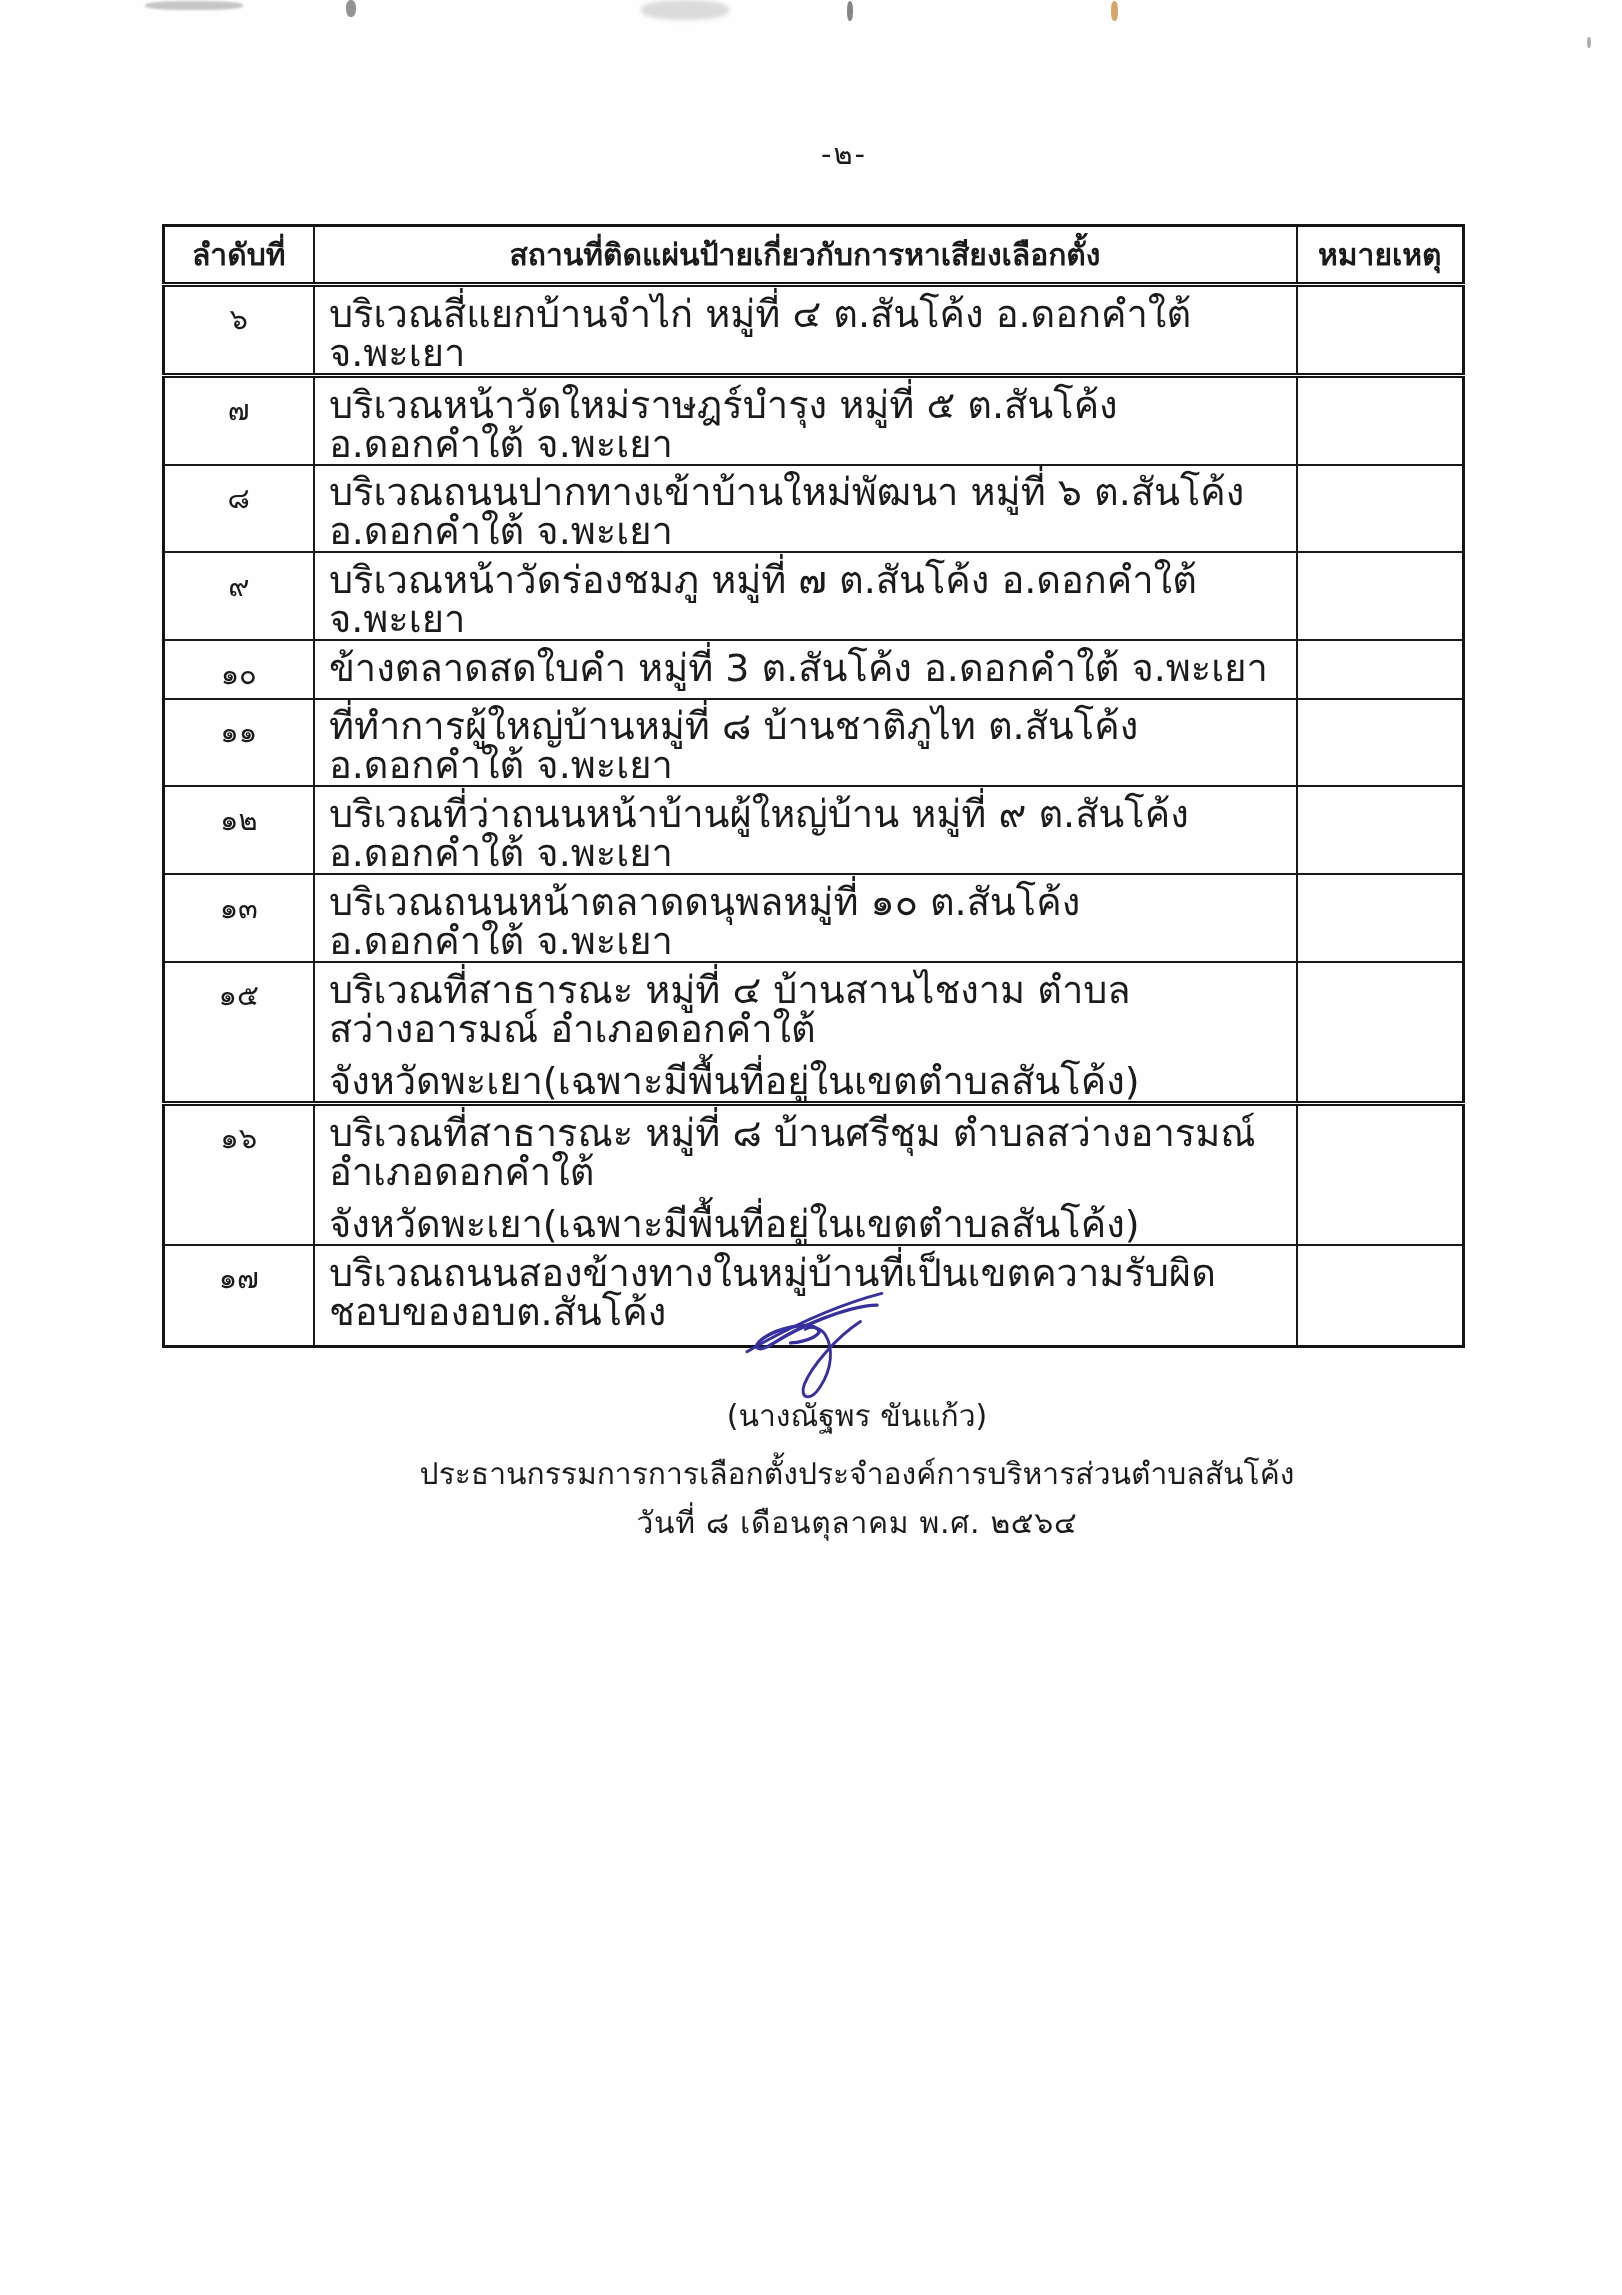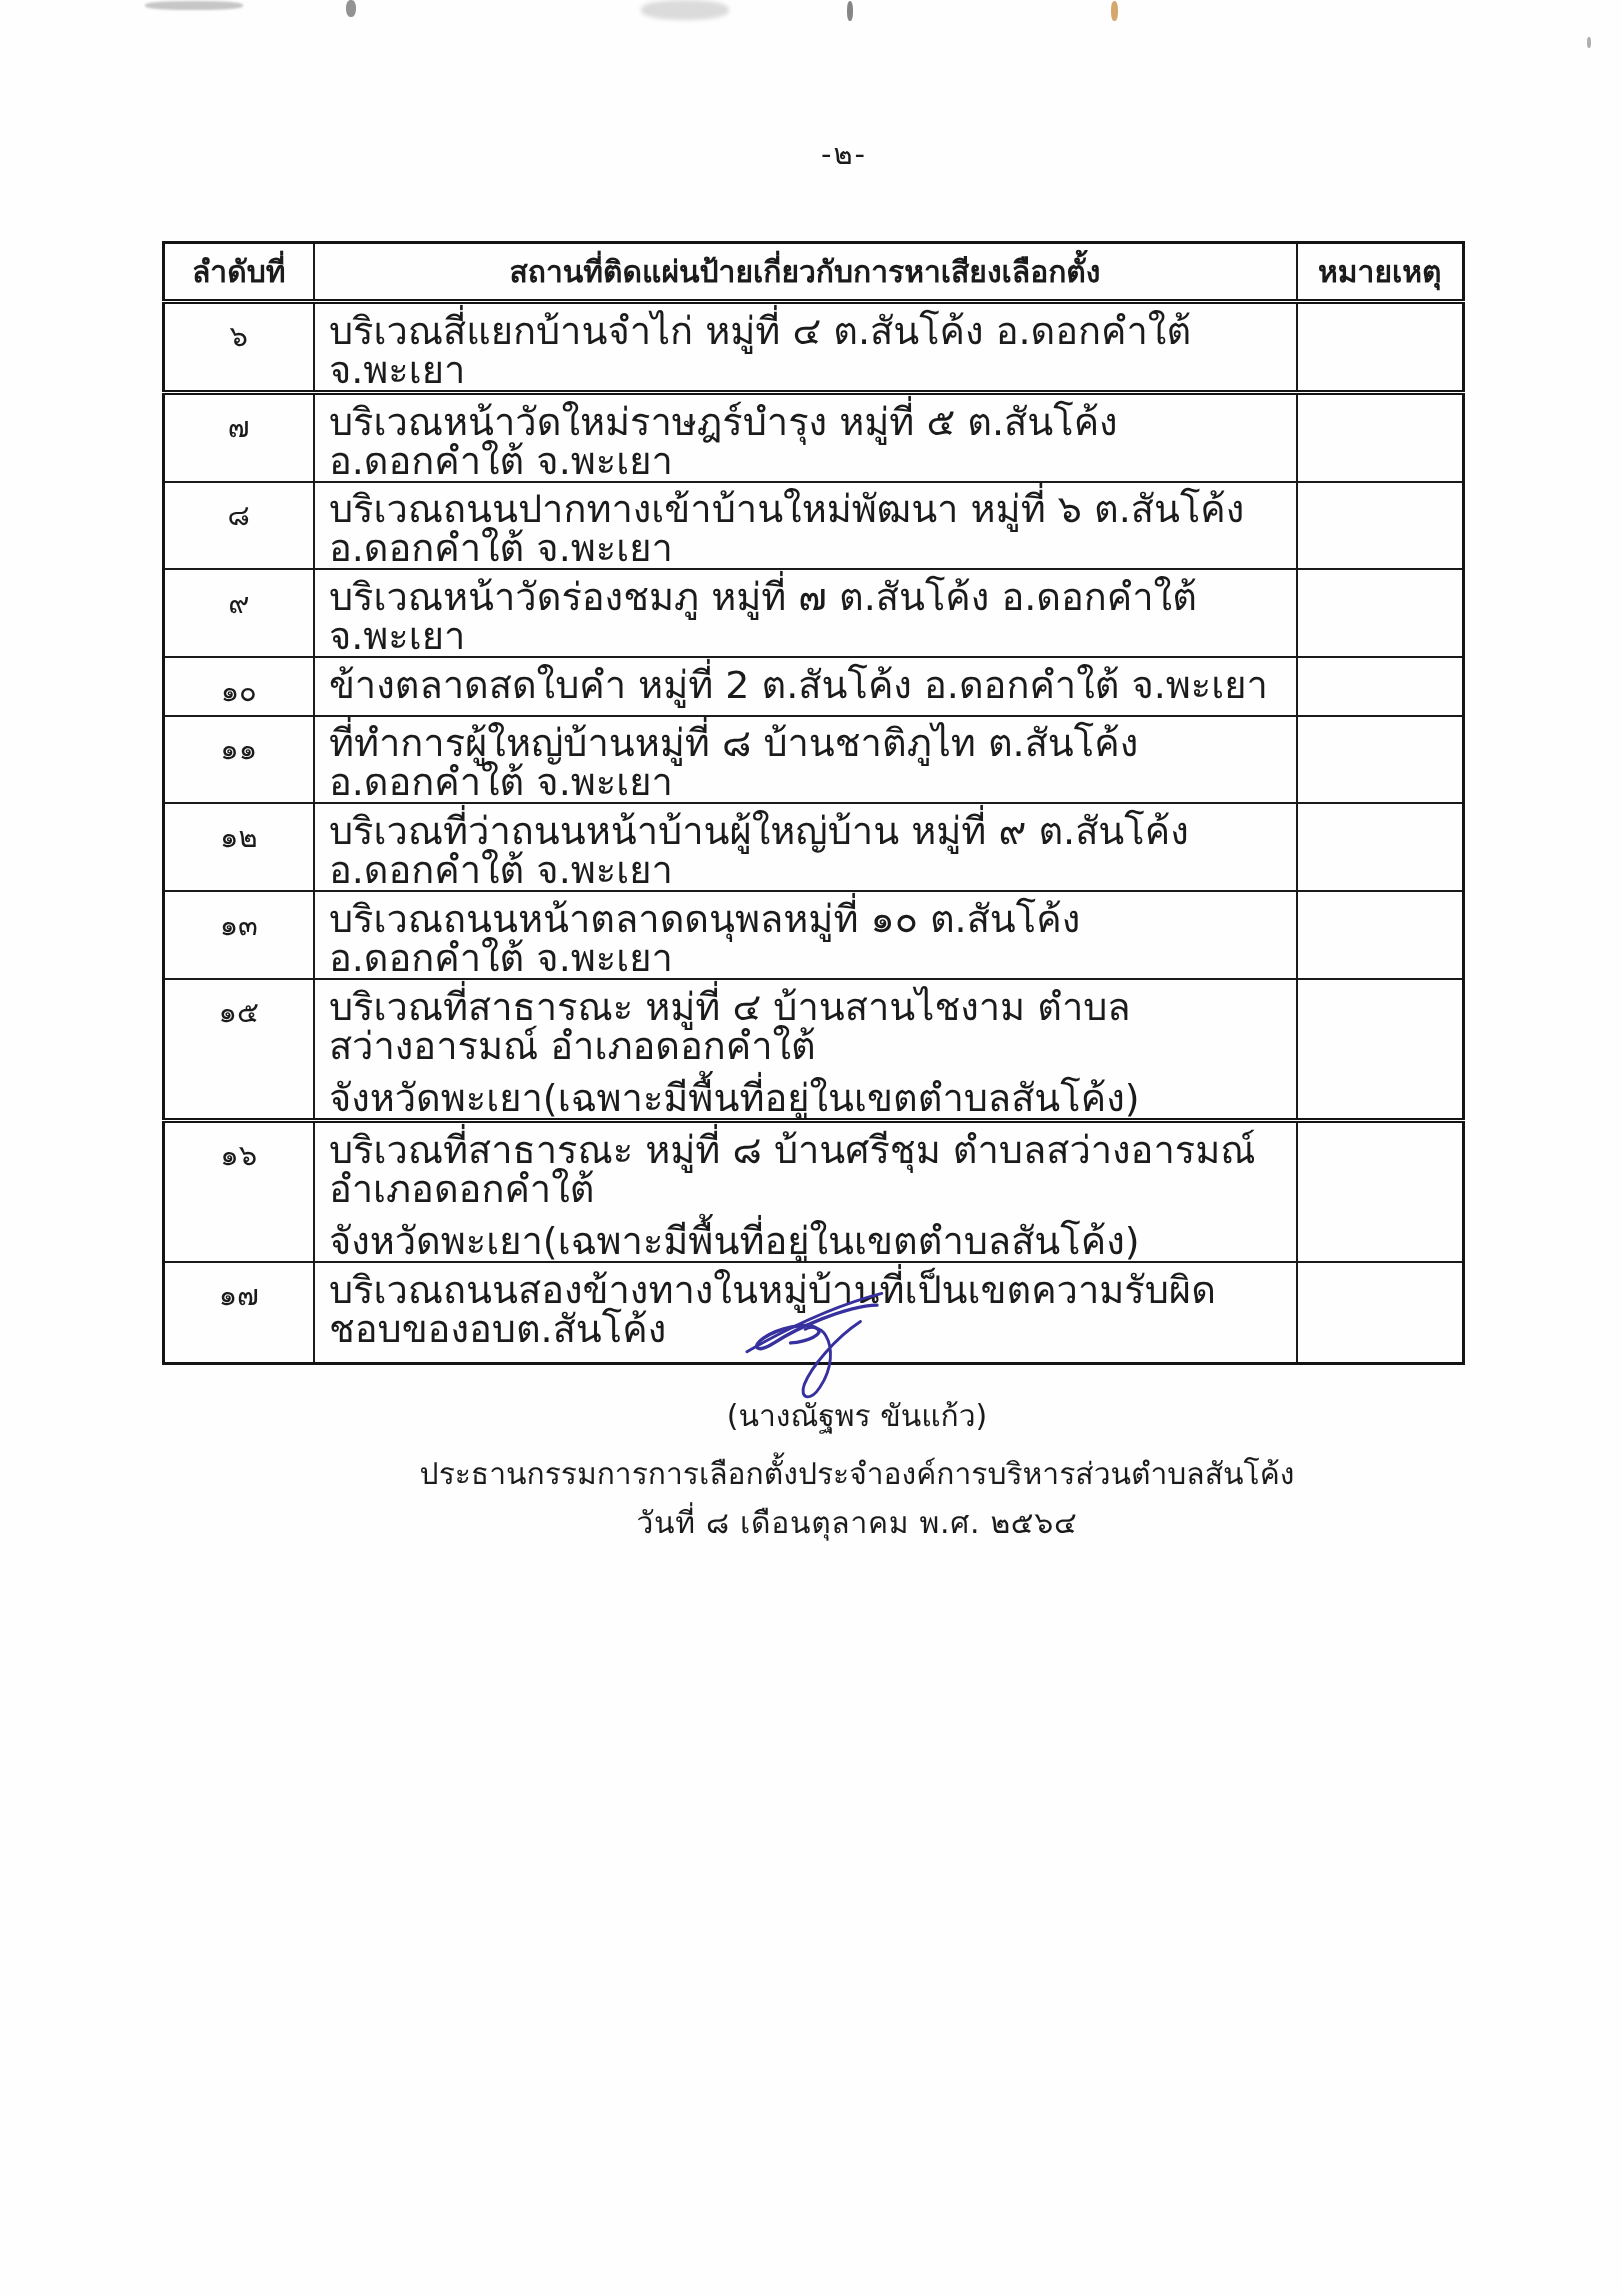--- a/index.html
+++ b/index.html
@@ -9,21 +9,21 @@
     font-family:"DejaVu Sans", sans-serif; color:#1b1b1b;
   }
   
   .page-number {
     position:absolute; top:131px; left:0; width:100%;
     text-align:center; font-size:29px; letter-spacing:2px;
     padding-left:65px; box-sizing:border-box;
   }
   
   table.placement {
-    position:absolute; top:241px; left:162px; width:1300px;
+    position:absolute; top:224px; left:162px; width:1300px;
     border-collapse:collapse; table-layout:fixed;
     border:3.3px solid #141414;
   }
   .placement th, .placement td {
     border:2px solid #1a1a1a;
     overflow:hidden;
   }
   .placement th {
     font-size:30px; font-weight:bold; text-align:center;
     vertical-align:middle; padding:3.9px 0;
@@ -112,21 +112,21 @@
       <td class="cell-no">๙</td>
       <td class="cell-loc">
             <div>บริเวณหน้าวัดร่องชมภู หมู่ที่ ๗ ต.สันโค้ง อ.ดอกคำใต้ จ.พะเยา</div>
           </td>
       <td class="cell-remark"></td>
     </tr>
 
     <tr style="height:53px">
       <td class="cell-no">๑๐</td>
       <td class="cell-loc">
-            <div>ข้างตลาดสดใบคำ หมู่ที่ 2 ต.สันโค้ง อ.ดอกคำใต้ จ.พะเยา</div>
+            <div>ข้างตลาดสดใบคำ หมู่ที่ 3 ต.สันโค้ง อ.ดอกคำใต้ จ.พะเยา</div>
           </td>
       <td class="cell-remark"></td>
     </tr>
 
     <tr style="height:54px">
       <td class="cell-no">๑๑</td>
       <td class="cell-loc">
             <div>ที่ทำการผู้ใหญ่บ้านหมู่ที่ ๘ บ้านชาติภูไท ต.สันโค้ง อ.ดอกคำใต้ จ.พะเยา</div>
           </td>
       <td class="cell-remark"></td>

